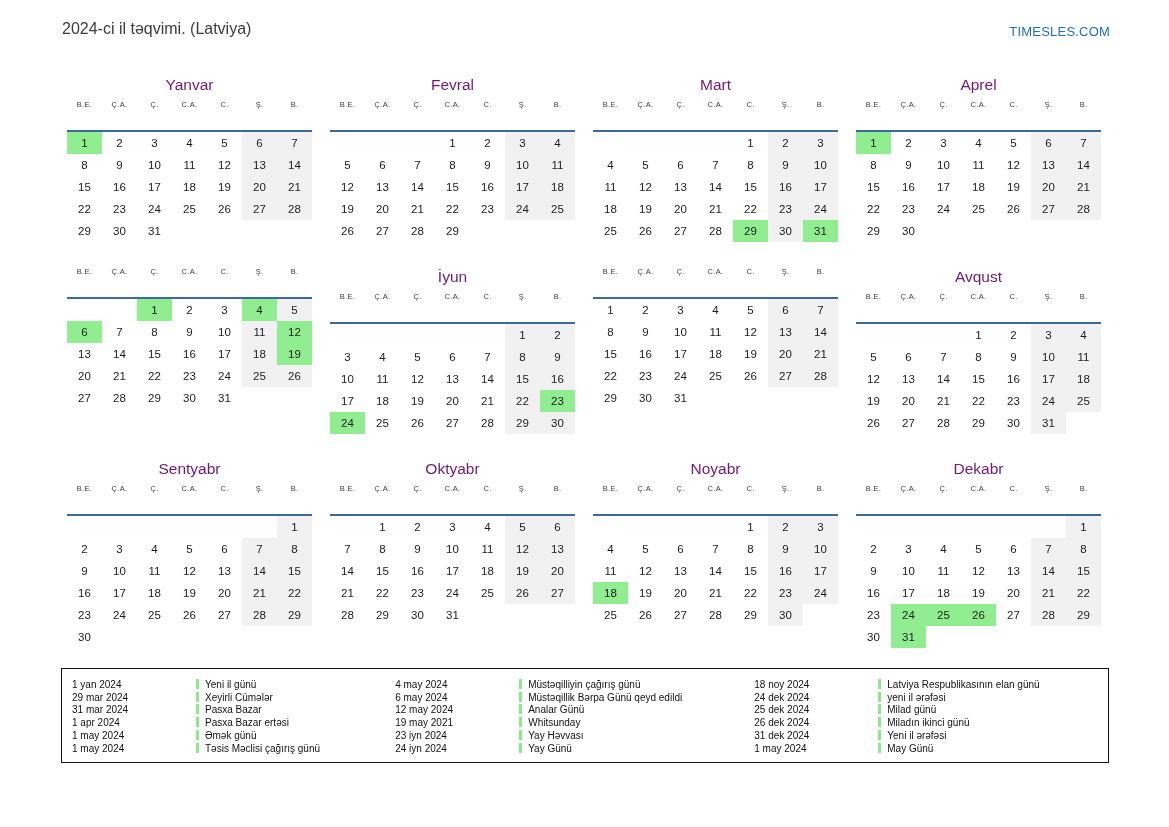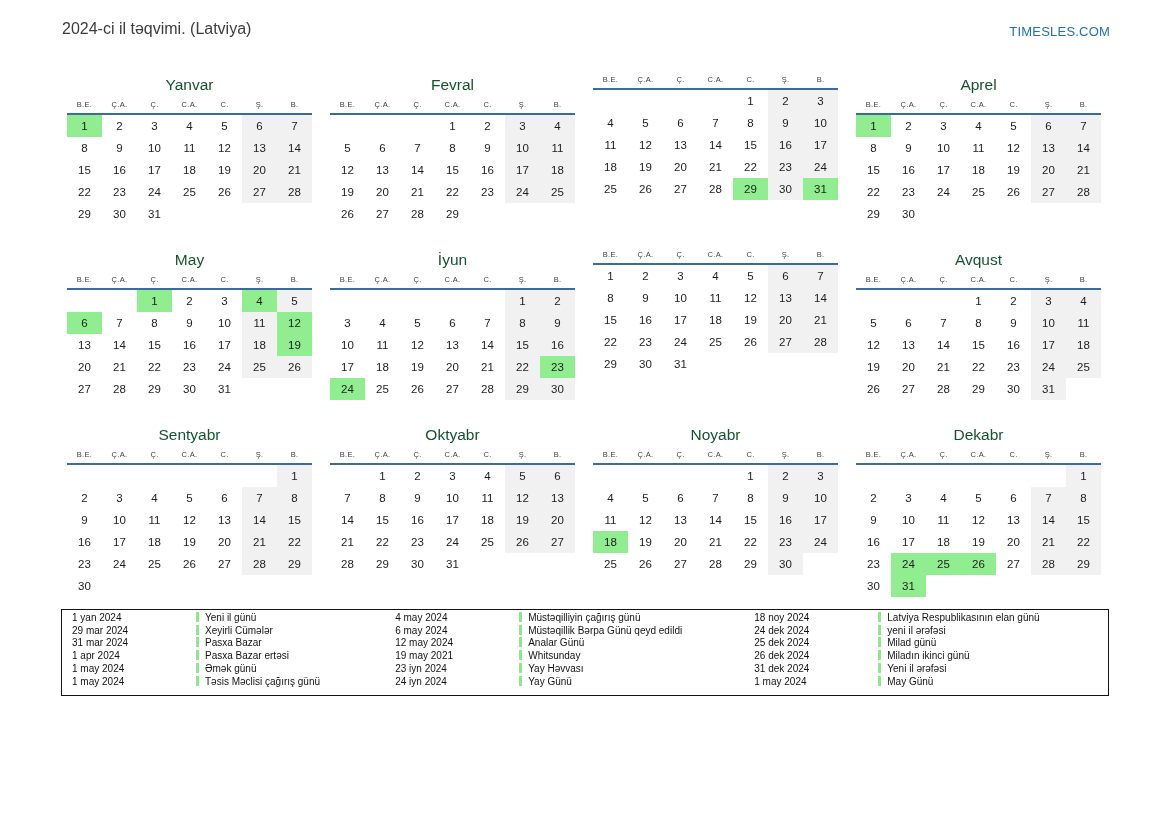--- a/index.html
+++ b/index.html
@@ -8,30 +8,30 @@
     font-family:"Liberation Sans","DejaVu Sans",sans-serif;color:#1a1a1a;
   }
   .page-header{position:relative;padding:20px 60px 0 62px;height:40px;}
   .page-title{font-size:16px;color:#3c3c3c;font-weight:400;margin:0;}
   .site-link{position:absolute;right:59px;top:24px;font-size:13px;color:#1f6fc0;text-decoration:none;letter-spacing:.2px;margin-left:44px;}
   .months-grid{
     margin:15px 0 0 67px;width:1040px;
     display:grid;grid-template-columns:repeat(4,245px);column-gap:18px;row-gap:25px;
   }
   .month{width:245px;}
-  .month-title{font-size:15.5px;color:#14532d;text-align:center;height:20px;line-height:20px;margin-bottom:5px;}
-  .dh-row{display:grid;grid-template-columns:repeat(7,35px);border-bottom:2px solid #3a6b9c;padding-bottom:3px;}
+  .month-title{font-size:15.5px;color:#701a75;text-align:center;height:20px;line-height:20px;margin-bottom:5px;}
+  .dh-row{display:grid;grid-template-columns:repeat(7,35px);border-bottom:2px solid #3a6b9c;padding-bottom:20px;}
   .dh{font-size:7.5px;color:#3d3d3d;text-align:center;line-height:10px;letter-spacing:.3px;}
   .week{display:grid;grid-template-columns:repeat(7,35px);}
   .cell{height:22px;line-height:22px;text-align:center;font-size:11.5px;color:#1c1c1c;}
   .cell.wknd{background:#f1f1f1;}
   .cell.hol{background:#90ee90;}
   .legend-box{
-    margin:12px 0 0 61px;width:1026px;border:1.5px solid #141414;
-    padding:1px 10px 7px 10px;
+    margin:20px 0 0 61px;width:1026px;border:1.5px solid #141414;
+    padding:9px 10px 7px 10px;
     display:grid;grid-template-columns:31.5% 35% 33.5%;
   }
   .legend-col{display:flex;flex-direction:column;}
   .legend-entry{display:grid;grid-template-columns:124px 1fr;min-height:12.8px;align-items:center;}
   .legend-date{font-size:10px;color:#111;white-space:nowrap;}
   .legend-label{font-size:10px;color:#111;white-space:nowrap;display:flex;align-items:flex-start;}
   .hbar{display:inline-block;width:3px;height:10px;background:#8ae98a;margin-right:6px;flex:0 0 3px;}
 </style>
 </head>
 <body>
@@ -150,20 +150,21 @@
         <div class="cell">26</div>
         <div class="cell">27</div>
         <div class="cell">28</div>
         <div class="cell">29</div>
         <div class="cell"></div>
         <div class="cell"></div>
         <div class="cell"></div>
       </div>
     </div>
     <div class="month">
+      <div class="month-title">Mart</div>
       <div class="dh-row">
         <div class="dh">B.E.</div>
         <div class="dh">Ç.A.</div>
         <div class="dh">Ç.</div>
         <div class="dh">C.A.</div>
         <div class="dh">C.</div>
         <div class="dh">Ş.</div>
         <div class="dh">B.</div>
       </div>
       <div class="week">
@@ -263,21 +264,20 @@
         <div class="cell">29</div>
         <div class="cell">30</div>
         <div class="cell"></div>
         <div class="cell"></div>
         <div class="cell"></div>
         <div class="cell"></div>
         <div class="cell"></div>
       </div>
     </div>
     <div class="month">
-      <div class="month-title">May</div>
       <div class="dh-row">
         <div class="dh">B.E.</div>
         <div class="dh">Ç.A.</div>
         <div class="dh">Ç.</div>
         <div class="dh">C.A.</div>
         <div class="dh">C.</div>
         <div class="dh">Ş.</div>
         <div class="dh">B.</div>
       </div>
       <div class="week">

